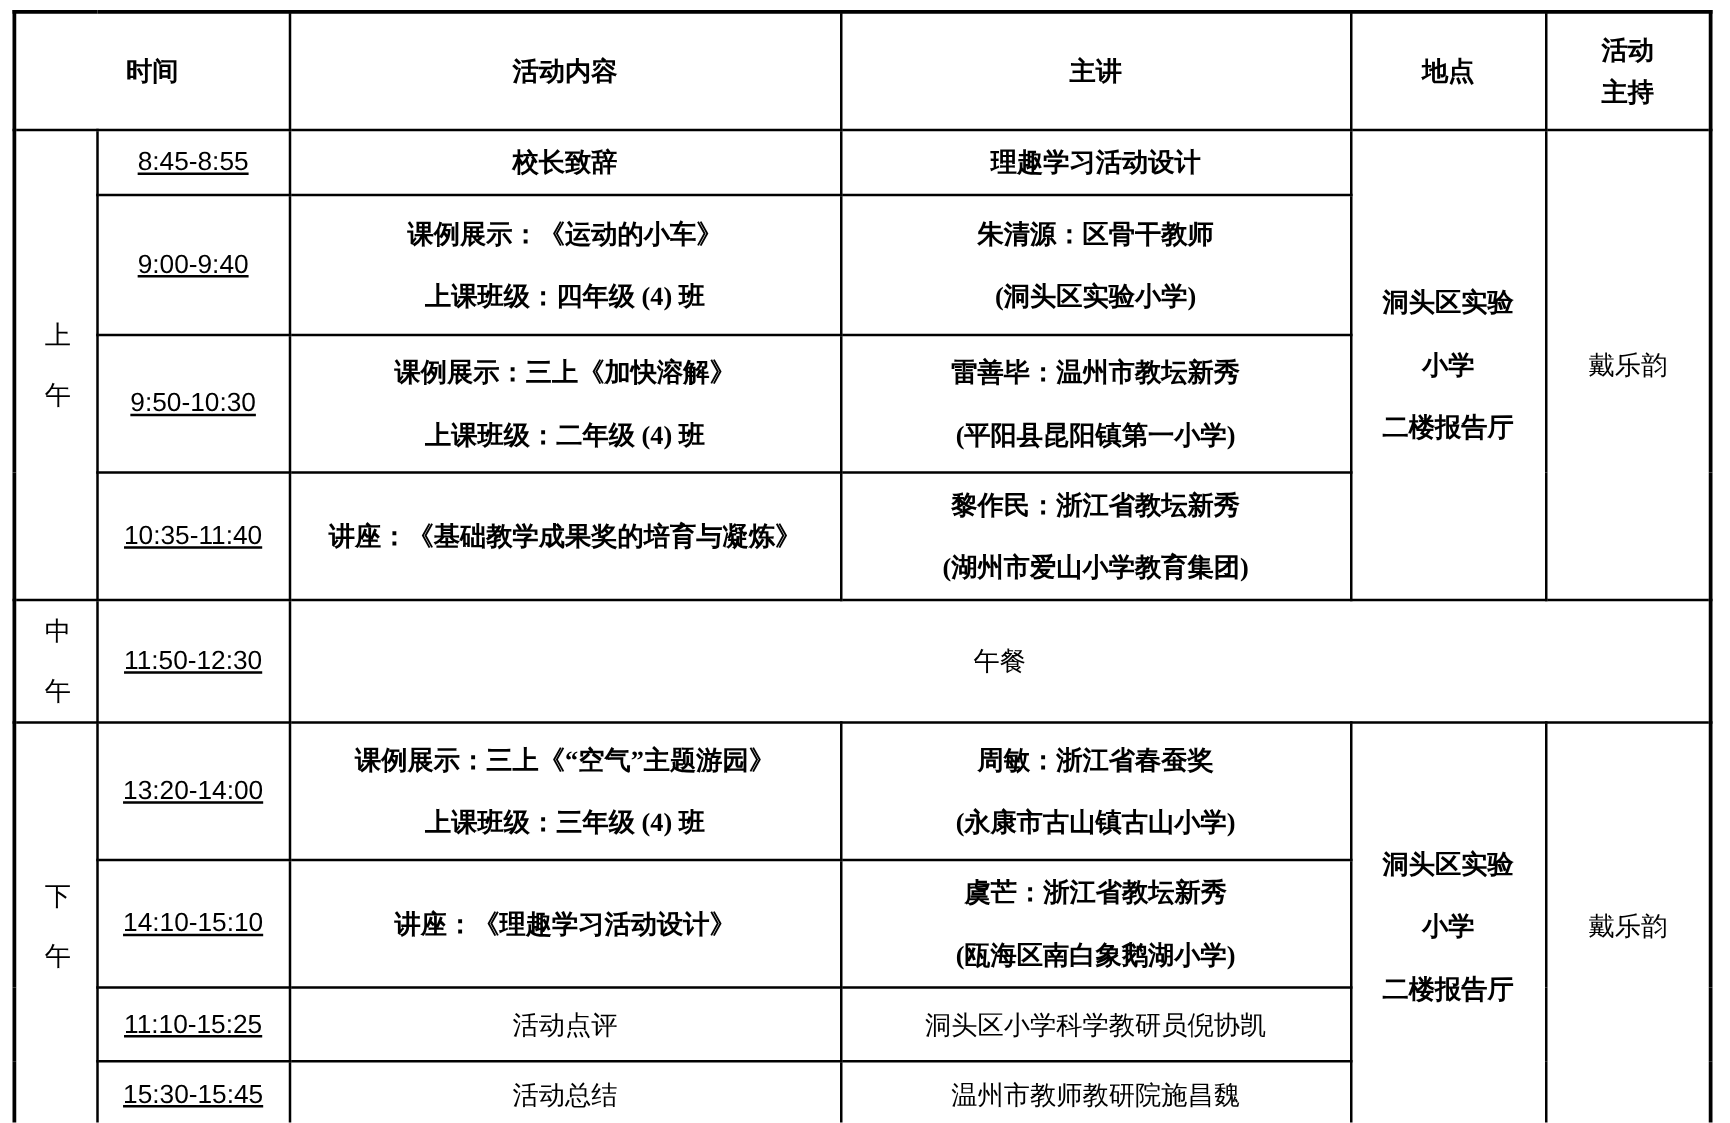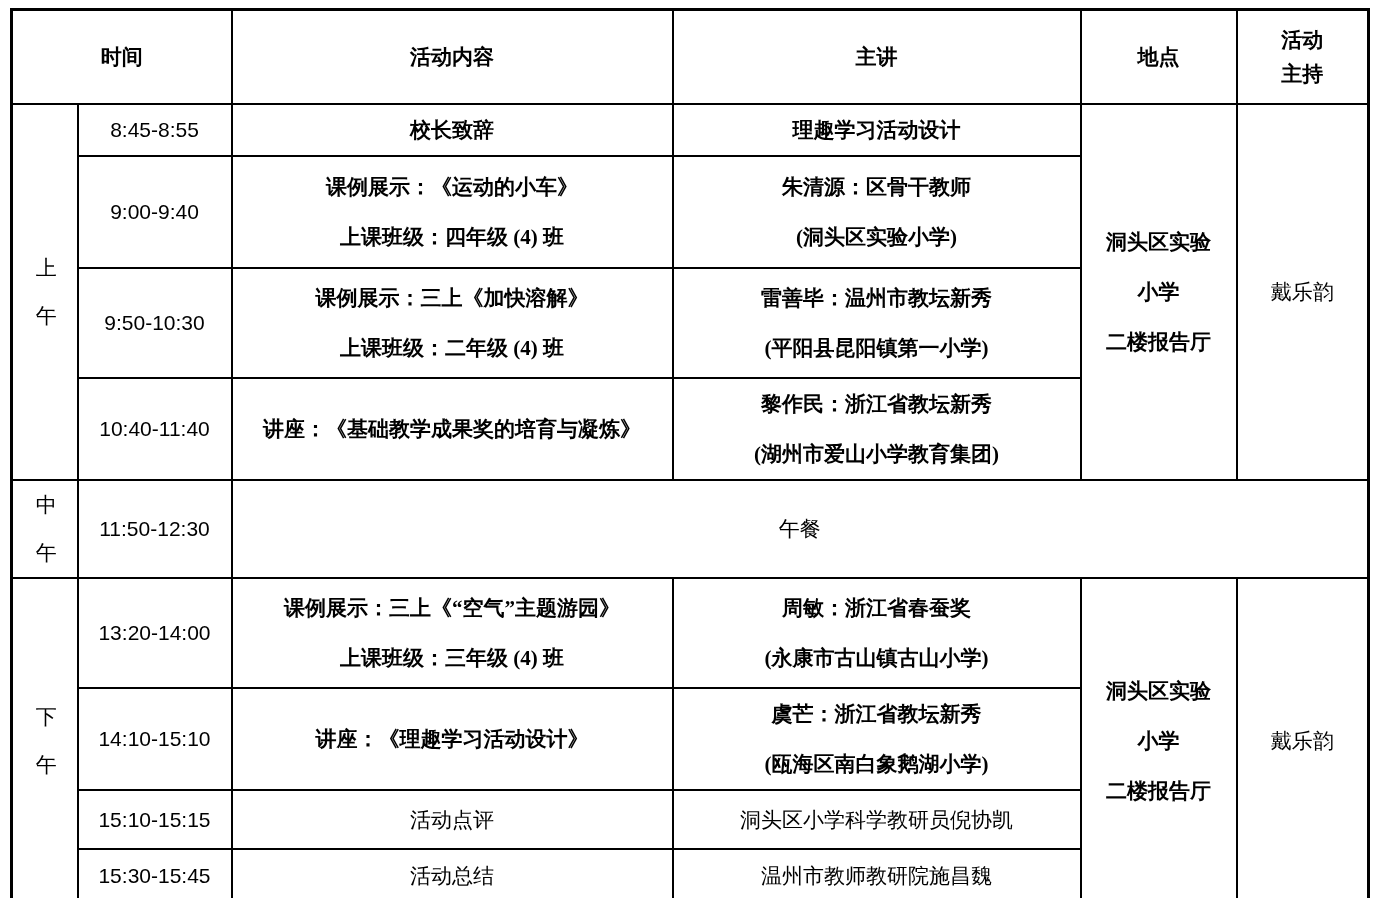--- a/index.html
+++ b/index.html
@@ -36,20 +36,21 @@
   
   tr.header-row td {
     font-weight: bold;
     height: 92px;
   }
   .header-lines div { line-height: 34px; }
   
   .time-cell {
     font-family: "Liberation Sans", "DejaVu Sans", sans-serif;
     font-size: 21px;
+    text-decoration: underline;
   }
   
   .lines div { line-height: 50px; font-weight: bold; }
   
   .period-stack {
     width: 24px;
     margin: 0 auto;
     word-break: break-all;
     line-height: 48px;
     text-align: right;
@@ -149,21 +150,21 @@
       <td>
         <div class="lines">
           <div>雷善毕：温州市教坛新秀</div>
           <div>(平阳县昆阳镇第一小学)</div>
         </div>
       </td>
     </tr>
 
     <tr style="height:90px">
       <td class="time-cell">
-        <div>10:40-11:40</div>
+        <div>10:35-11:40</div>
       </td>
       <td>
         <div class="lines">
           <div>讲座：《基础教学成果奖的培育与凝炼》</div>
         </div>
       </td>
       <td>
         <div class="lines">
           <div>黎作民：浙江省教坛新秀</div>
           <div>(湖州市爱山小学教育集团)</div>
@@ -226,21 +227,21 @@
       <td>
         <div class="lines">
           <div>虞芒：浙江省教坛新秀</div>
           <div>(瓯海区南白象鹅湖小学)</div>
         </div>
       </td>
     </tr>
 
     <tr style="height:59px">
       <td class="time-cell">
-        <div>15:10-15:15</div>
+        <div>11:10-15:25</div>
       </td>
       <td>
         <div>活动点评</div>
       </td>
       <td>
         <div>洞头区小学科学教研员倪协凯</div>
       </td>
     </tr>
 
     <tr style="height:55px">

